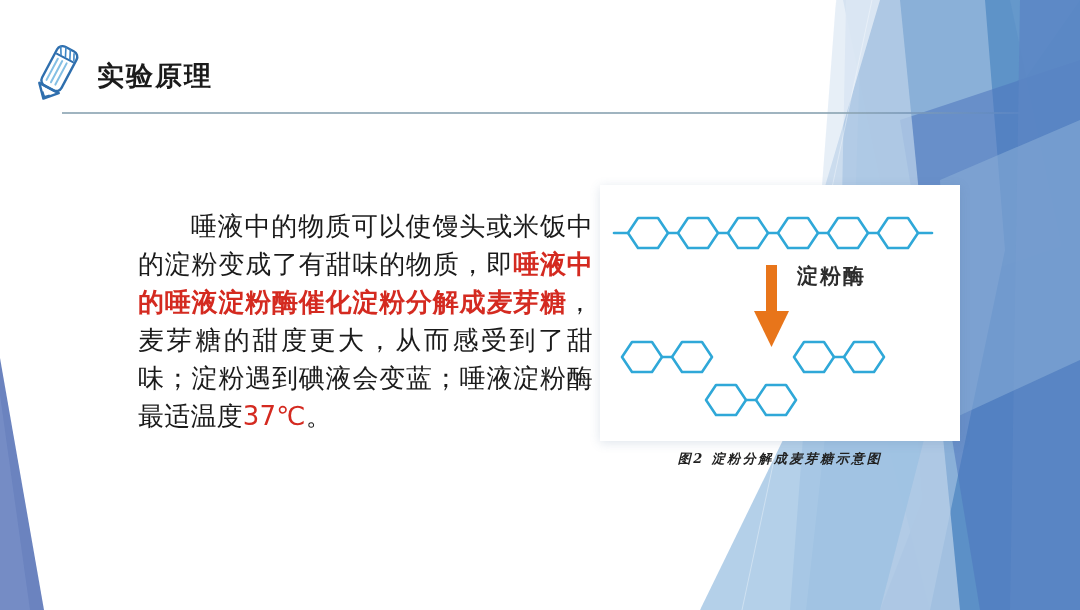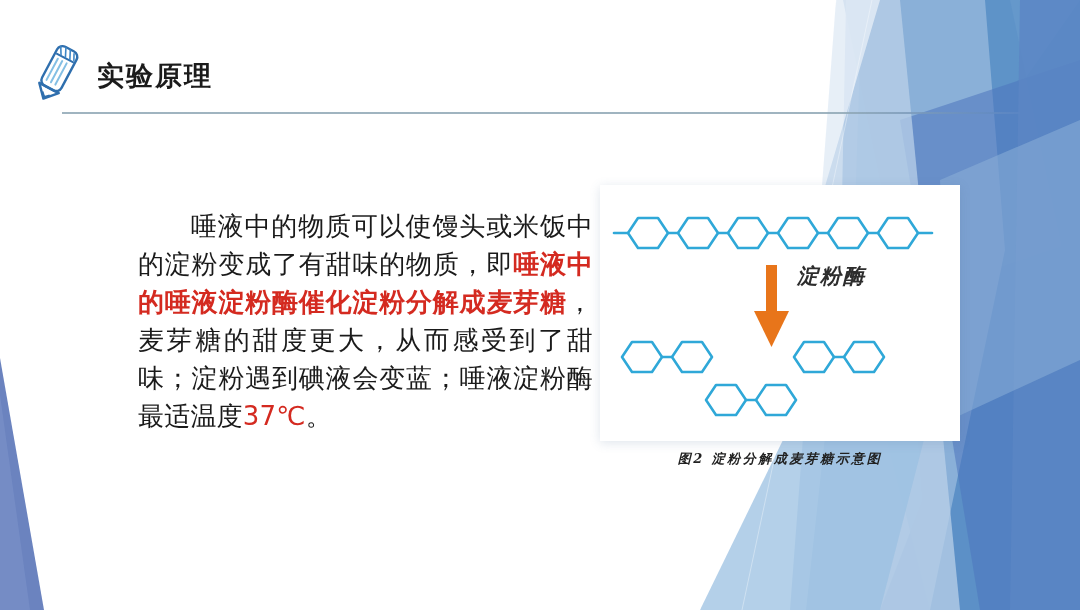--- a/index.html
+++ b/index.html
@@ -56,21 +56,21 @@
   #figure-card{
     position:absolute;left:600px;top:185px;width:360px;height:256px;
     background:#ffffff;
     box-shadow:0 2px 10px rgba(80,110,150,.18);
   }
   #figure-card svg{display:block;width:360px;height:256px;}
   #enzyme-label{
     position:absolute;left:197px;top:77px;
     font-size:21px;color:#2d2d2d;
     font-family:"DejaVu Serif","Liberation Serif",serif;
-    font-style:italic;font-weight:bold;letter-spacing:2px;
+    font-weight:bold;letter-spacing:2px;
     white-space:nowrap;
   }
   #figure-caption{
     position:absolute;left:600px;top:450px;width:360px;
     text-align:center;
     font-size:13px;color:#222;
     font-family:"DejaVu Serif","Liberation Serif",serif;
     font-style:italic;font-weight:bold;letter-spacing:2.5px;
     white-space:nowrap;
   }

